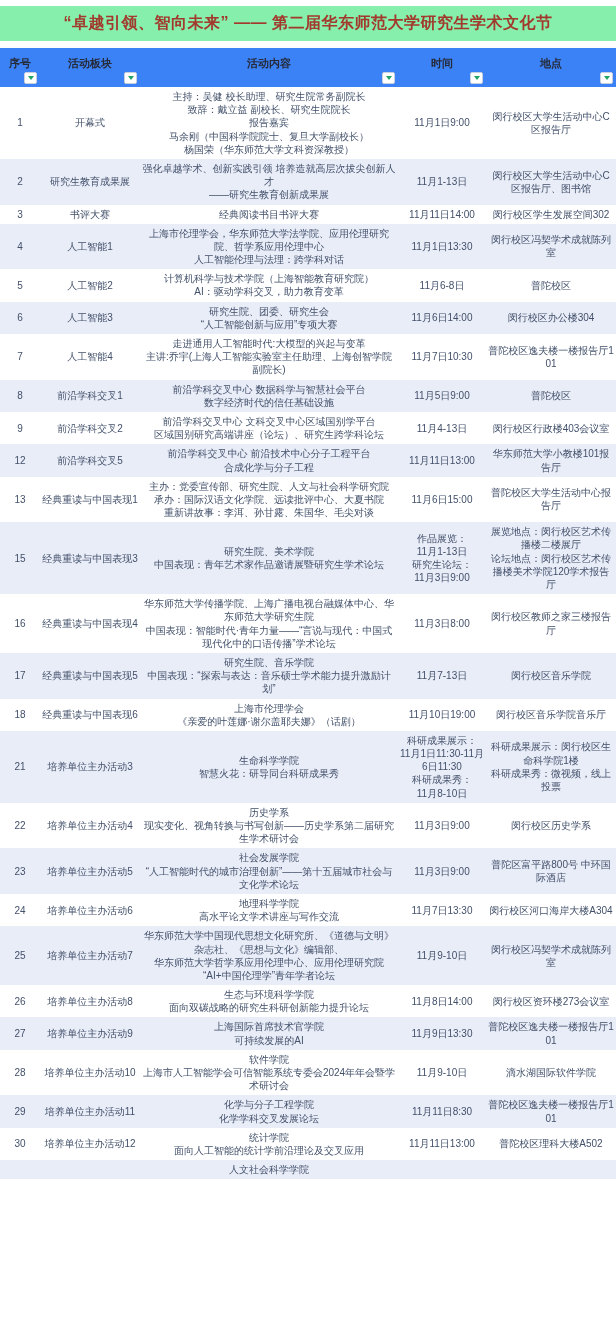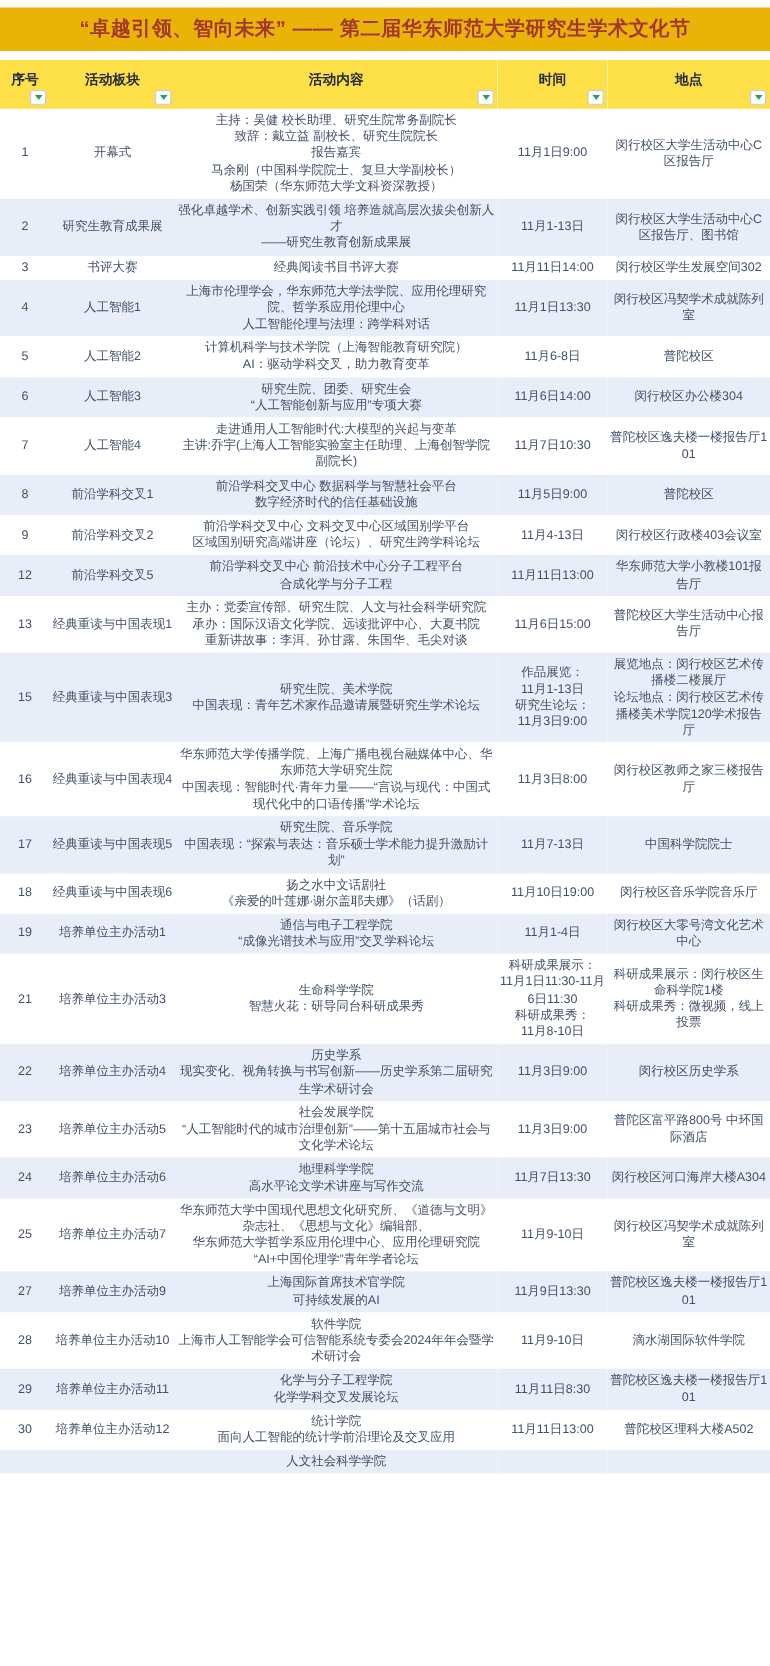--- a/index.html
+++ b/index.html
@@ -3,41 +3,41 @@
 <meta charset="utf-8">
 <style>
   html,body{margin:0;padding:0;background:#ffffff;}
   body{
     width:616px;
     font-family:"Liberation Sans","DejaVu Sans",sans-serif;
     color:#42506a;
   }
   .sheet{width:616px;padding-top:6px;background:#fff;}
   .title-band{
-    background:#eab308;
+    background:#86efac;
     text-align:center;
     padding:7px 4px;
     font-size:16px;
     font-weight:bold;
     color:#a2392d;
     letter-spacing:0.5px;
   }
   .gap{height:7px;background:#ffffff;}
   table{
     width:616px;
     border-collapse:collapse;
     table-layout:fixed;
   }
   col.c-seq{width:40px;}
   col.c-section{width:100px;}
   col.c-content{width:258px;}
   col.c-time{width:88px;}
   col.c-location{width:130px;}
   thead th{
-    background:#fde047;
+    background:#3b82f6;
     color:#262b3a;
     font-size:11px;
     font-weight:bold;
     text-align:center;
     vertical-align:top;
     padding:8px 2px 16px 2px;
     position:relative;
   }
   .filter-btn{
     position:absolute;
@@ -372,57 +372,39 @@
             <div class="line">经典重读与中国表现5</div>
           </td>
           <td>
             <div class="line">研究生院、音乐学院</div>
             <div class="line">中国表现：“探索与表达：音乐硕士学术能力提升激励计划”</div>
           </td>
           <td>
             <div class="line">11月7-13日</div>
           </td>
           <td>
-            <div class="line">中国科学院院士</div>
+            <div class="line">闵行校区音乐学院</div>
           </td>
         </tr>
         <tr>
           <td>
             <div class="line">18</div>
           </td>
           <td>
             <div class="line">经典重读与中国表现6</div>
           </td>
           <td>
-            <div class="line">扬之水中文话剧社</div>
+            <div class="line">上海市伦理学会</div>
             <div class="line">《亲爱的叶莲娜·谢尔盖耶夫娜》（话剧）</div>
           </td>
           <td>
             <div class="line">11月10日19:00</div>
           </td>
           <td>
             <div class="line">闵行校区音乐学院音乐厅</div>
-          </td>
-        </tr>
-        <tr>
-          <td>
-            <div class="line">19</div>
-          </td>
-          <td>
-            <div class="line">培养单位主办活动1</div>
-          </td>
-          <td>
-            <div class="line">通信与电子工程学院</div>
-            <div class="line">“成像光谱技术与应用”交叉学科论坛</div>
-          </td>
-          <td>
-            <div class="line">11月1-4日</div>
-          </td>
-          <td>
-            <div class="line">闵行校区大零号湾文化艺术中心</div>
           </td>
         </tr>
         <tr>
           <td>
             <div class="line">21</div>
           </td>
           <td>
             <div class="line">培养单位主办活动3</div>
           </td>
           <td>
@@ -504,20 +486,38 @@
           <td>
             <div class="line">华东师范大学中国现代思想文化研究所、《道德与文明》杂志社、《思想与文化》编辑部、</div>
             <div class="line">华东师范大学哲学系应用伦理中心、应用伦理研究院</div>
             <div class="line">“AI+中国伦理学”青年学者论坛</div>
           </td>
           <td>
             <div class="line">11月9-10日</div>
           </td>
           <td>
             <div class="line">闵行校区冯契学术成就陈列室</div>
+          </td>
+        </tr>
+        <tr>
+          <td>
+            <div class="line">26</div>
+          </td>
+          <td>
+            <div class="line">培养单位主办活动8</div>
+          </td>
+          <td>
+            <div class="line">生态与环境科学学院</div>
+            <div class="line">面向双碳战略的研究生科研创新能力提升论坛</div>
+          </td>
+          <td>
+            <div class="line">11月8日14:00</div>
+          </td>
+          <td>
+            <div class="line">闵行校区资环楼273会议室</div>
           </td>
         </tr>
         <tr>
           <td>
             <div class="line">27</div>
           </td>
           <td>
             <div class="line">培养单位主办活动9</div>
           </td>
           <td>

